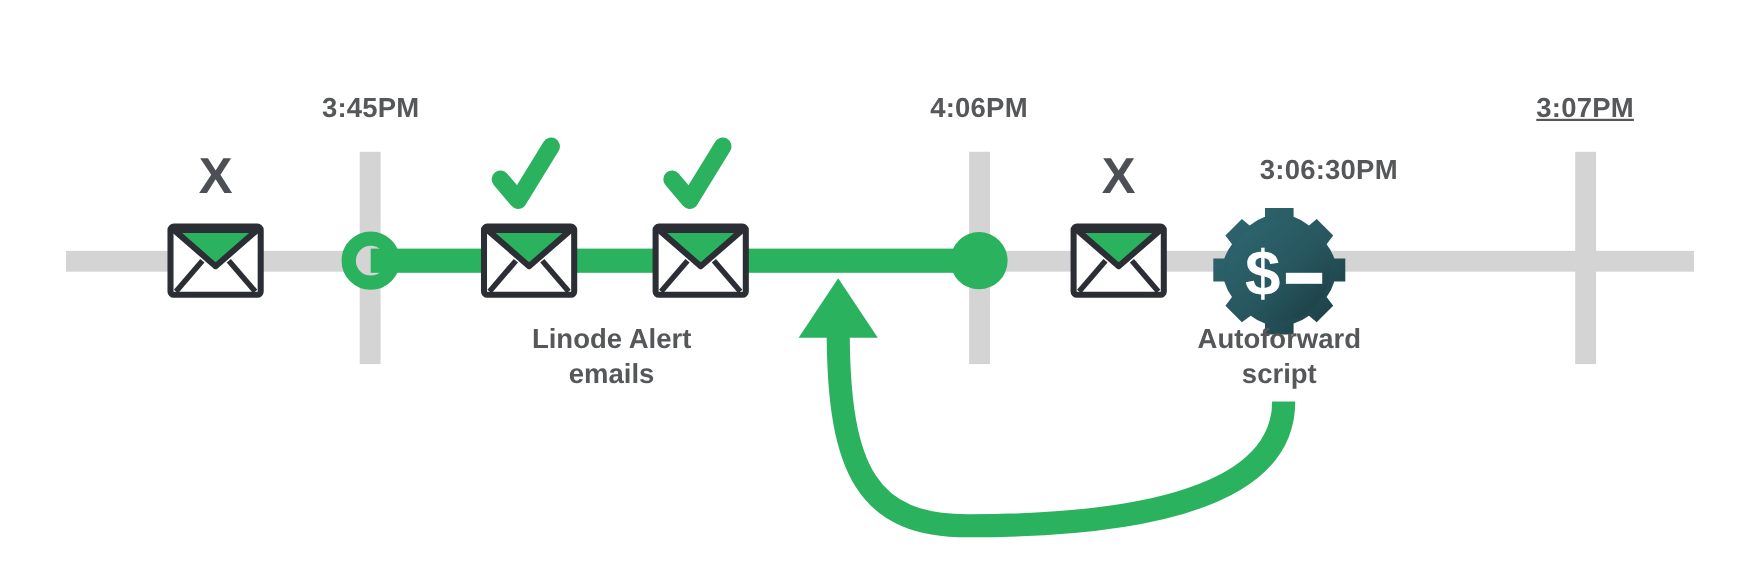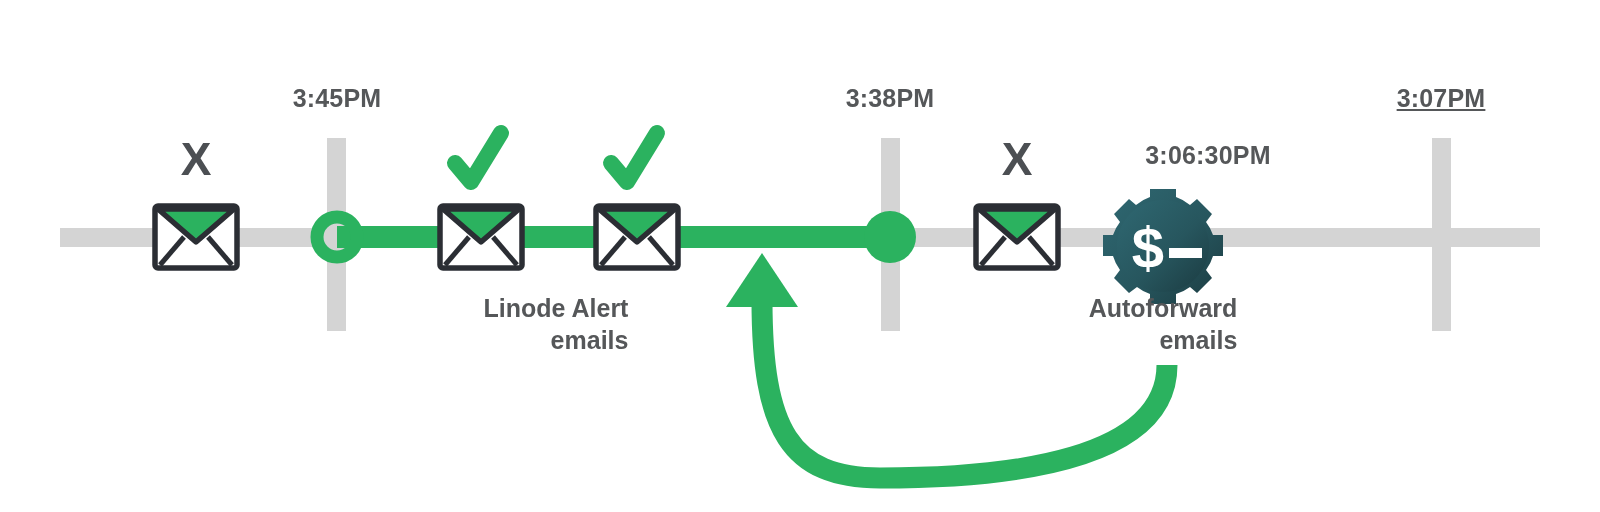--- a/index.html
+++ b/index.html
@@ -32,21 +32,21 @@
     letter-spacing: 0.2px;
     white-space: nowrap;
     transform: translateX(-50%);
   }
   .event-label {
     position: absolute;
     font-size: 25px;
     font-weight: bold;
     color: #555759;
     line-height: 32px;
-    text-align: right;
+    text-align: center;
     white-space: pre-line;
     transform: translateX(-50%);
   }
   .x-mark {
     position: absolute;
     font-size: 46px;
     font-weight: bold;
     color: #4c4f53;
     line-height: 46px;
     transform: translateX(-50%);
@@ -141,23 +141,23 @@
 
       <rect x="1169" y="248" width="33" height="10" fill="#ffffff"></rect>
     </g>
 
   </svg>
 
   <div class="x-mark" style="left:196px; top:136px;">X</div>
   <div class="x-mark" style="left:1017px; top:136px;">X</div>
 
   <div class="tick-label" style="left:337px; top:84px;">3:45PM</div>
-  <div class="tick-label" style="left:890px; top:84px;">3:38PM</div>
+  <div class="tick-label" style="left:890px; top:84px;">4:06PM</div>
   <div class="tick-label" style="left:1441px; top:84px;text-decoration:underline;">3:07PM</div>
 
   <div class="tick-label" style="left:1208px; top:141px;">3:06:30PM</div>
 
   <div class="event-label" style="left:556px; top:292px;">Linode Alert
 emails</div>
   <div class="event-label" style="left:1163px; top:292px;">Autoforward
-emails</div>
+script</div>
 
 </div>
 
 </body></html>

